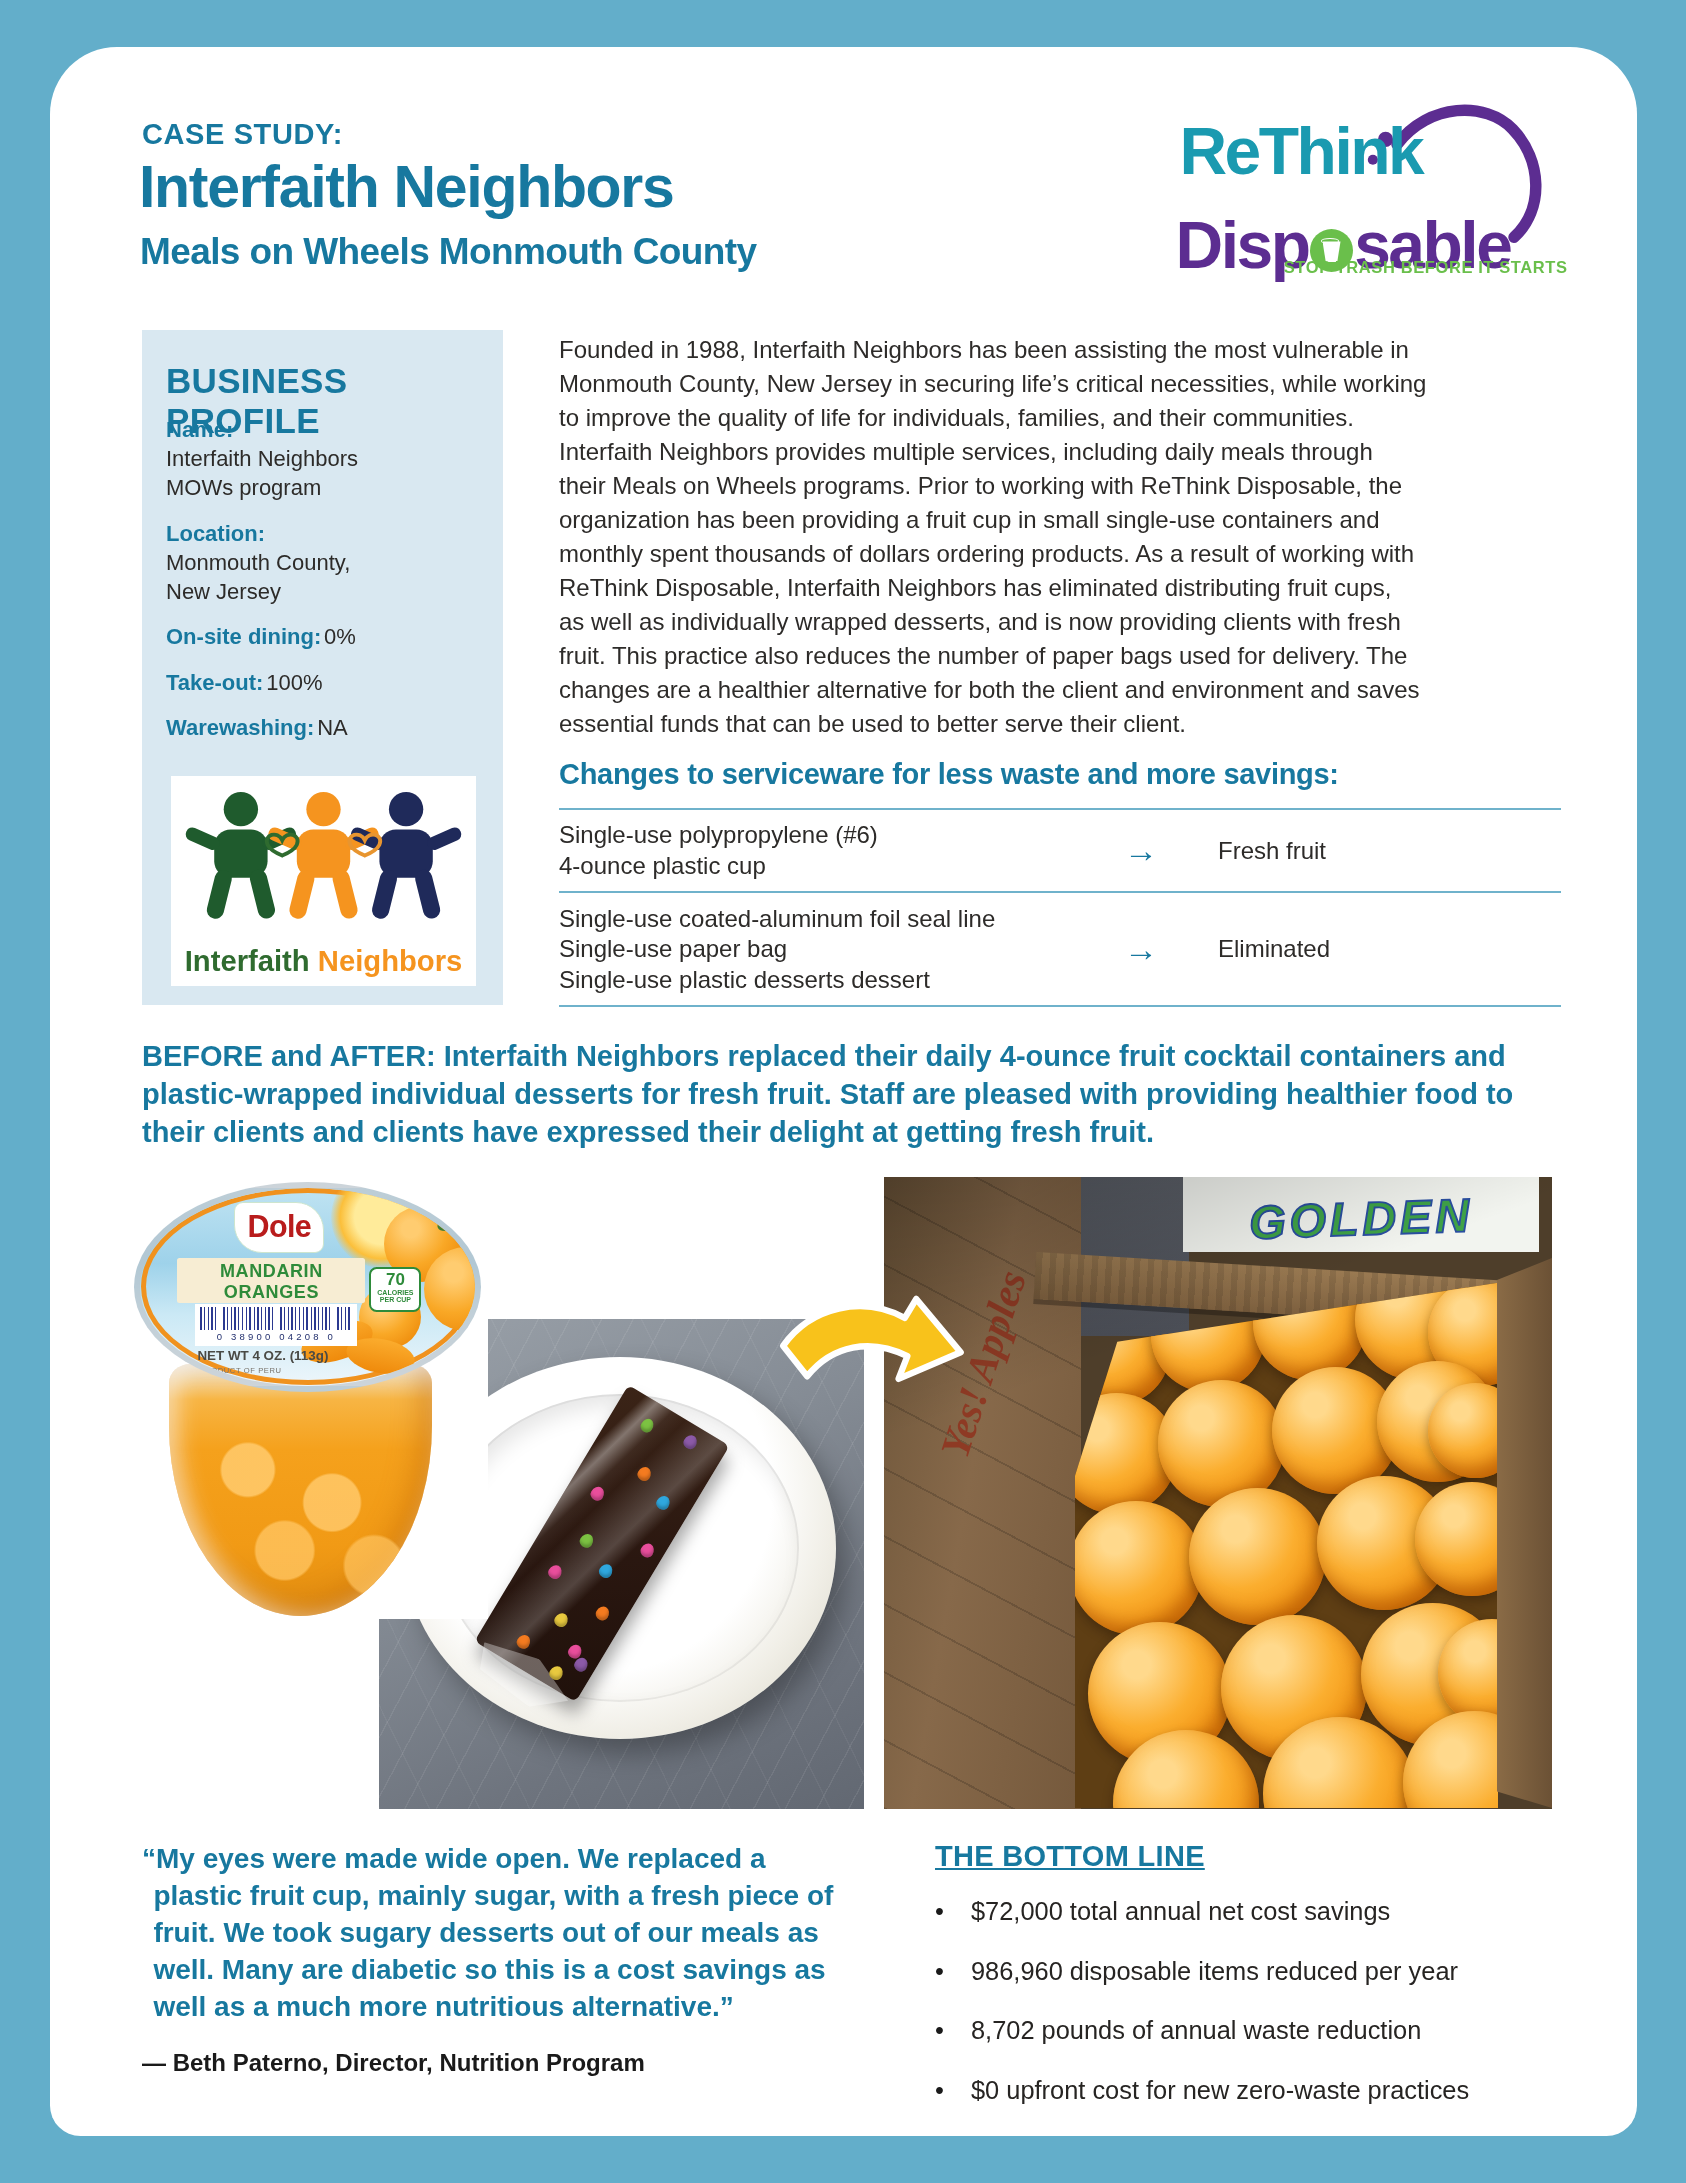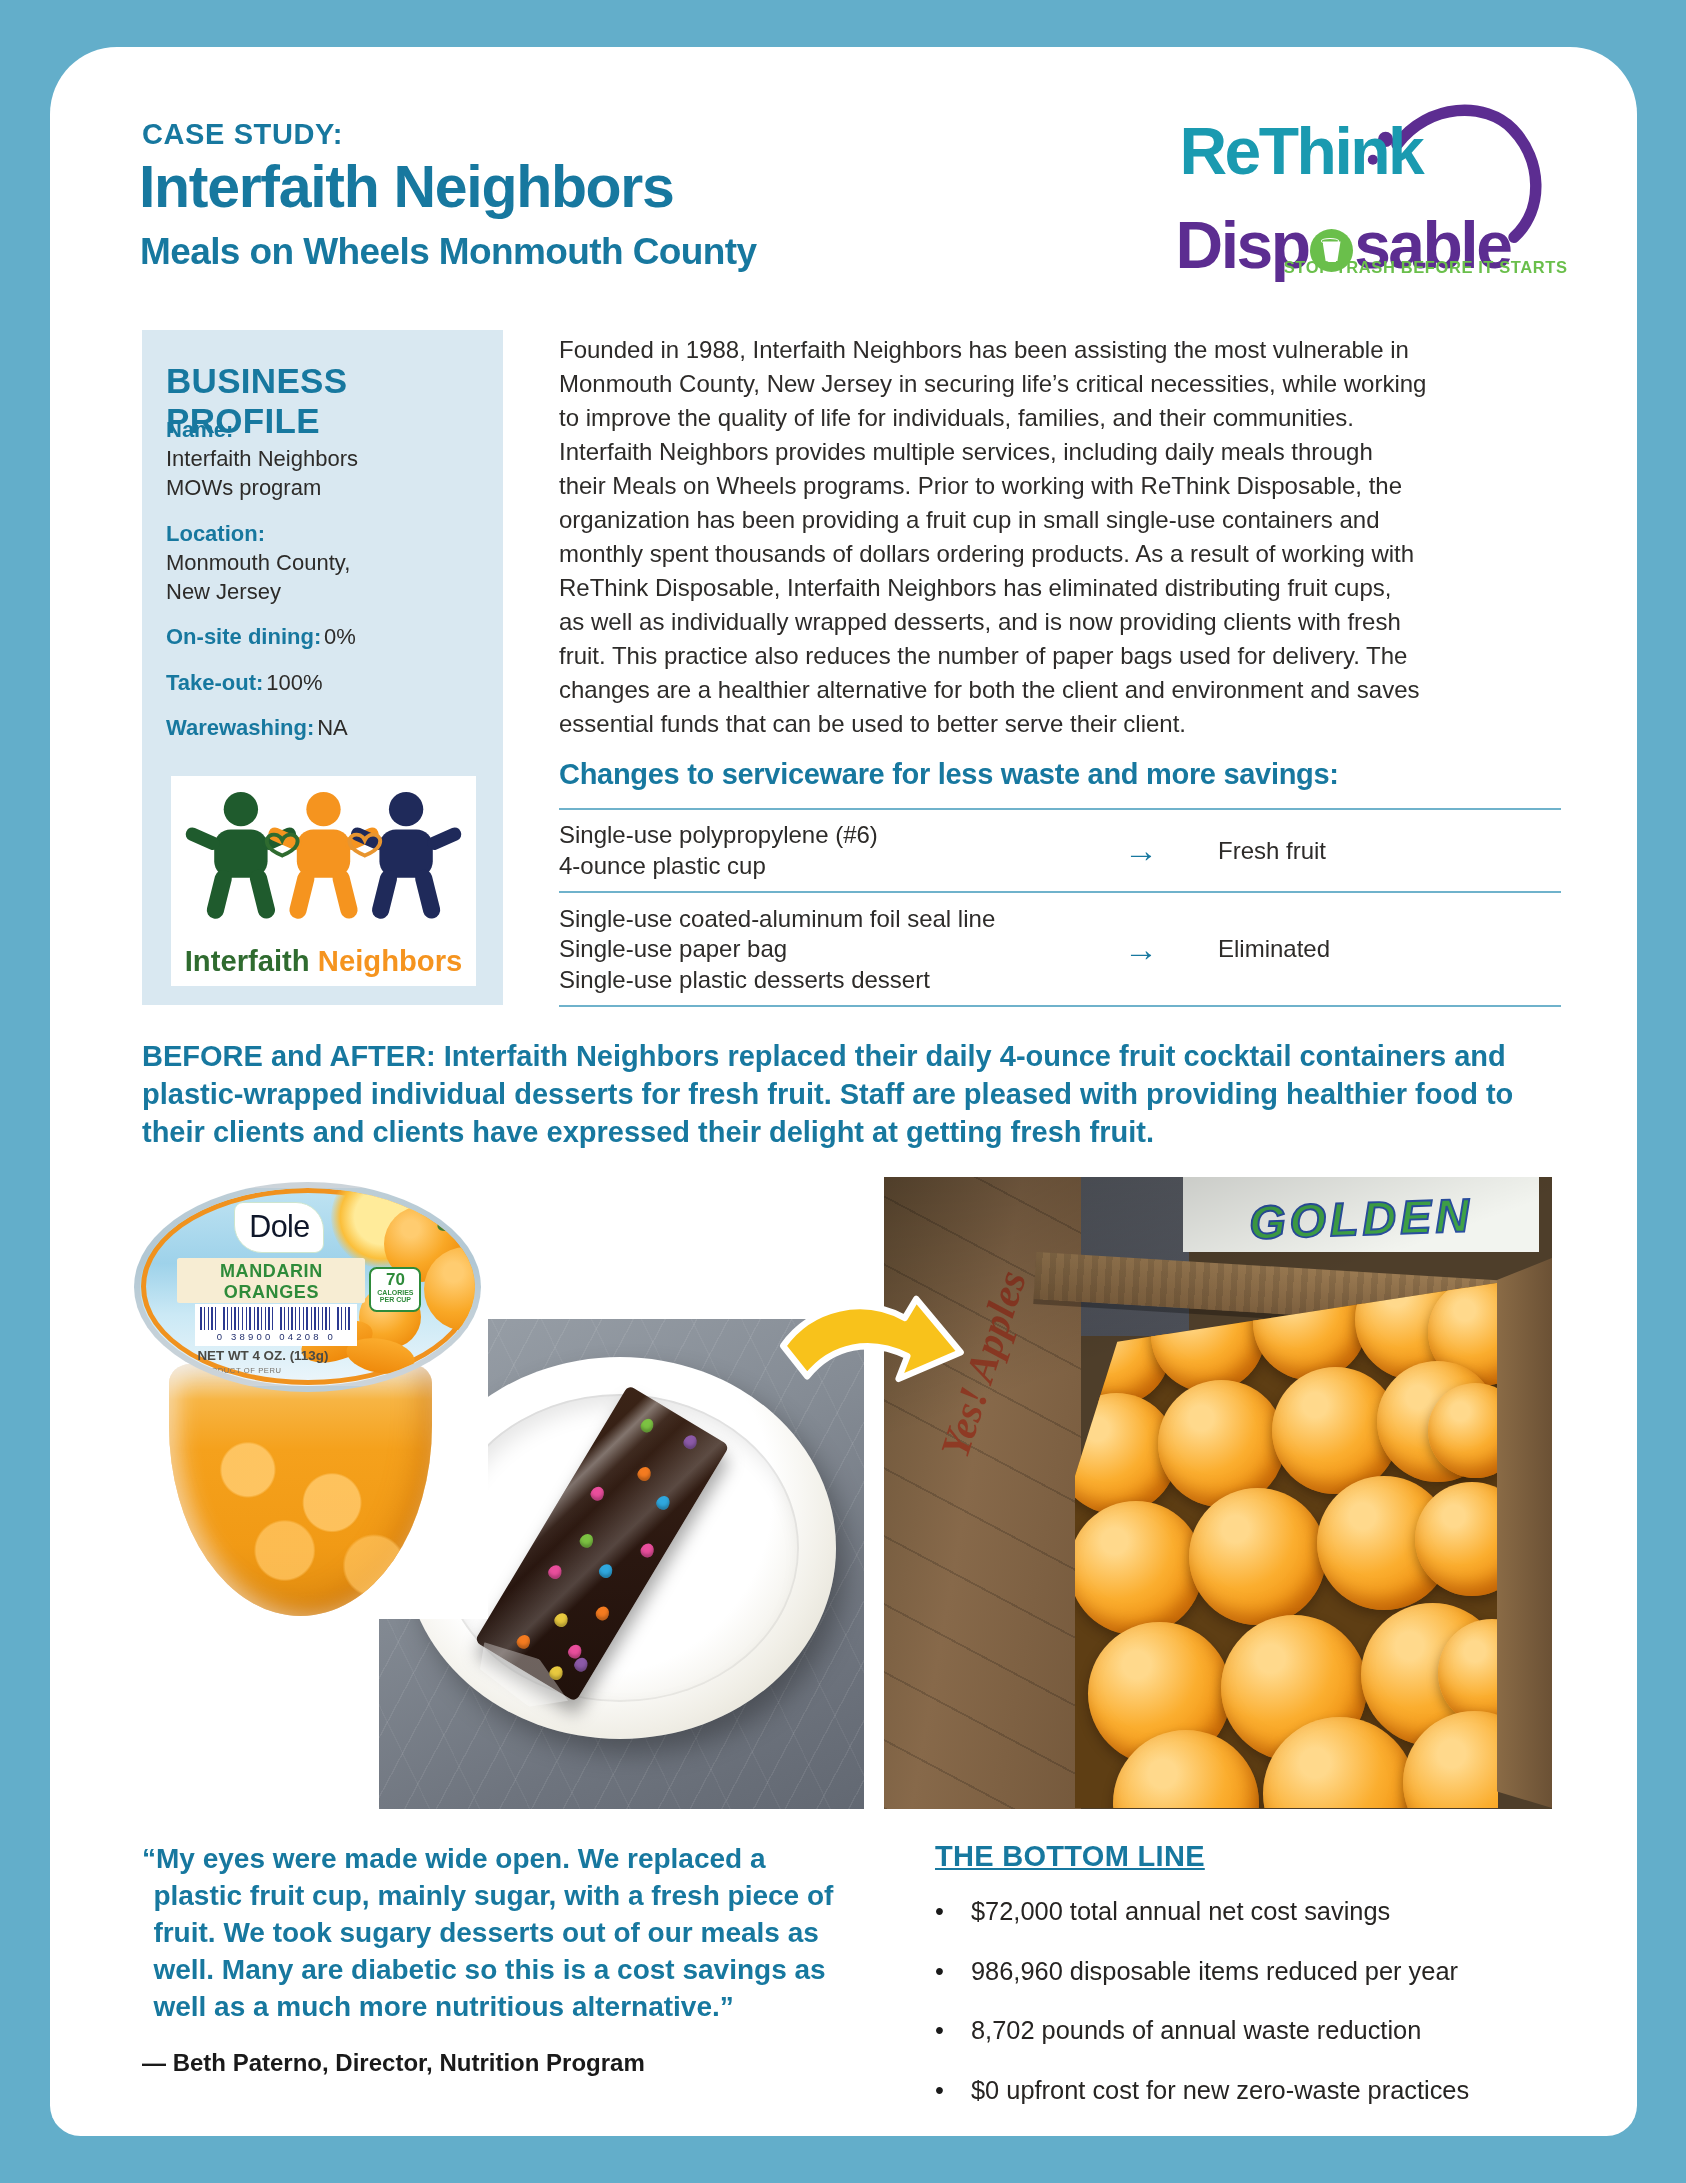--- a/index.html
+++ b/index.html
@@ -73,21 +73,21 @@
   
   .cup-cutout{position:absolute;left:78px;top:1127px;width:360px;height:445px;background:#ffffff;}
   .lid{position:absolute;left:6.4px;top:7.6px;width:347px;height:210px;border-radius:50%;overflow:hidden;
      border:6.4px solid rgba(188,194,200,.65);
      background:linear-gradient(180deg,#BFE3F2 0%,#9ED2EA 38%,#CBE9F5 64%,#EDF6FB 100%);}
   .lid::before{content:"";position:absolute;inset:0.6px;border:5.7px solid #F0921E;border-radius:50%;}
   .sun{position:absolute;left:191px;top:-21.6px;width:102px;height:102px;border-radius:50%;
      background:radial-gradient(circle,#FFEB9A 0 38%,#FBBF3A 58%,rgba(251,191,58,0) 72%);}
   .dole{position:absolute;left:94px;top:14px;width:90px;height:51px;background:#fff;
      border:1.9px solid #CDE5CE;border-radius:9px 28px 9px 28px;text-align:center;line-height:47px;
-     font-size:30.5px;font-weight:400;color:#0f172a;letter-spacing:-0.6px;}
+     font-size:30.5px;font-weight:700;color:#b91c1c;letter-spacing:-0.6px;}
   .band{position:absolute;left:37px;top:70px;width:188px;height:45px;background:#F7EDD3;border-radius:2.5px;text-align:center;padding-top:3.8px;}
   .band-product{font-size:18px;font-weight:800;color:#2E8B3A;letter-spacing:0.6px;}
   .band-sub{font-size:9.5px;font-weight:700;color:#2E8B3A;letter-spacing:0.6px;margin-top:1.3px;}
   .cal{position:absolute;left:229px;top:79px;width:52px;height:45px;background:#fff;border:2.5px solid #2E8B3A;border-radius:7.6px;text-align:center;line-height:1;padding-top:2.5px;}
   .cal-n{font-size:17px;font-weight:800;color:#2E8B3A;}
   .cal-u{font-size:7px;font-weight:700;color:#2E8B3A;margin-top:1.3px;}
   .mand{position:absolute;border-radius:50%;background:radial-gradient(circle at 35% 30%,#FFCC70 0 12%,#F9A826 50%,#EE8D0D 82%,#DD7E07 100%);}
   .m1{left:244px;top:18px;width:76px;height:76px;}
   .m2{left:284px;top:59px;width:84px;height:84px;}
   .m3{left:219px;top:98px;width:62px;height:62px;}

